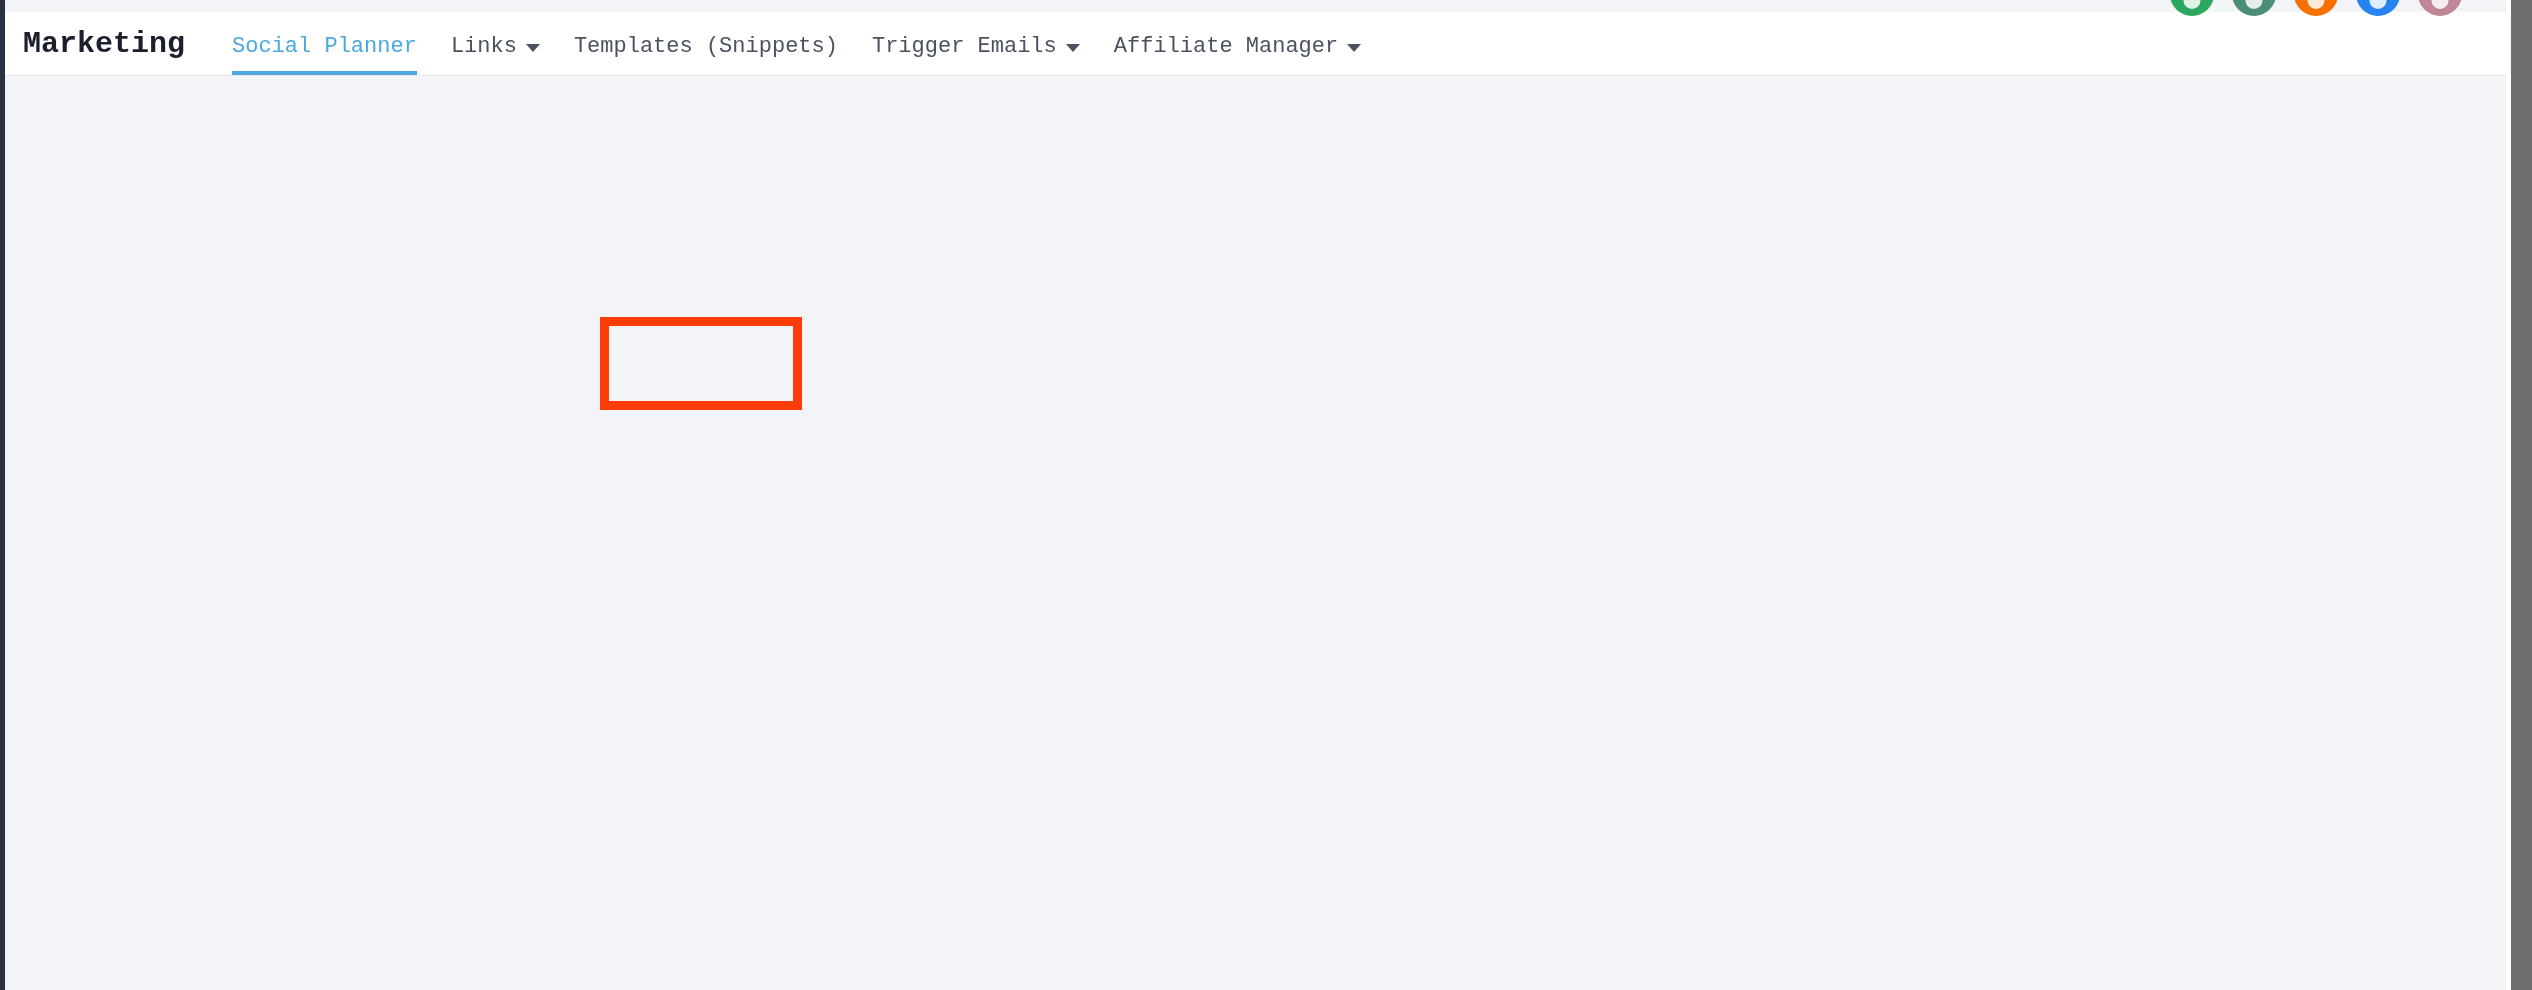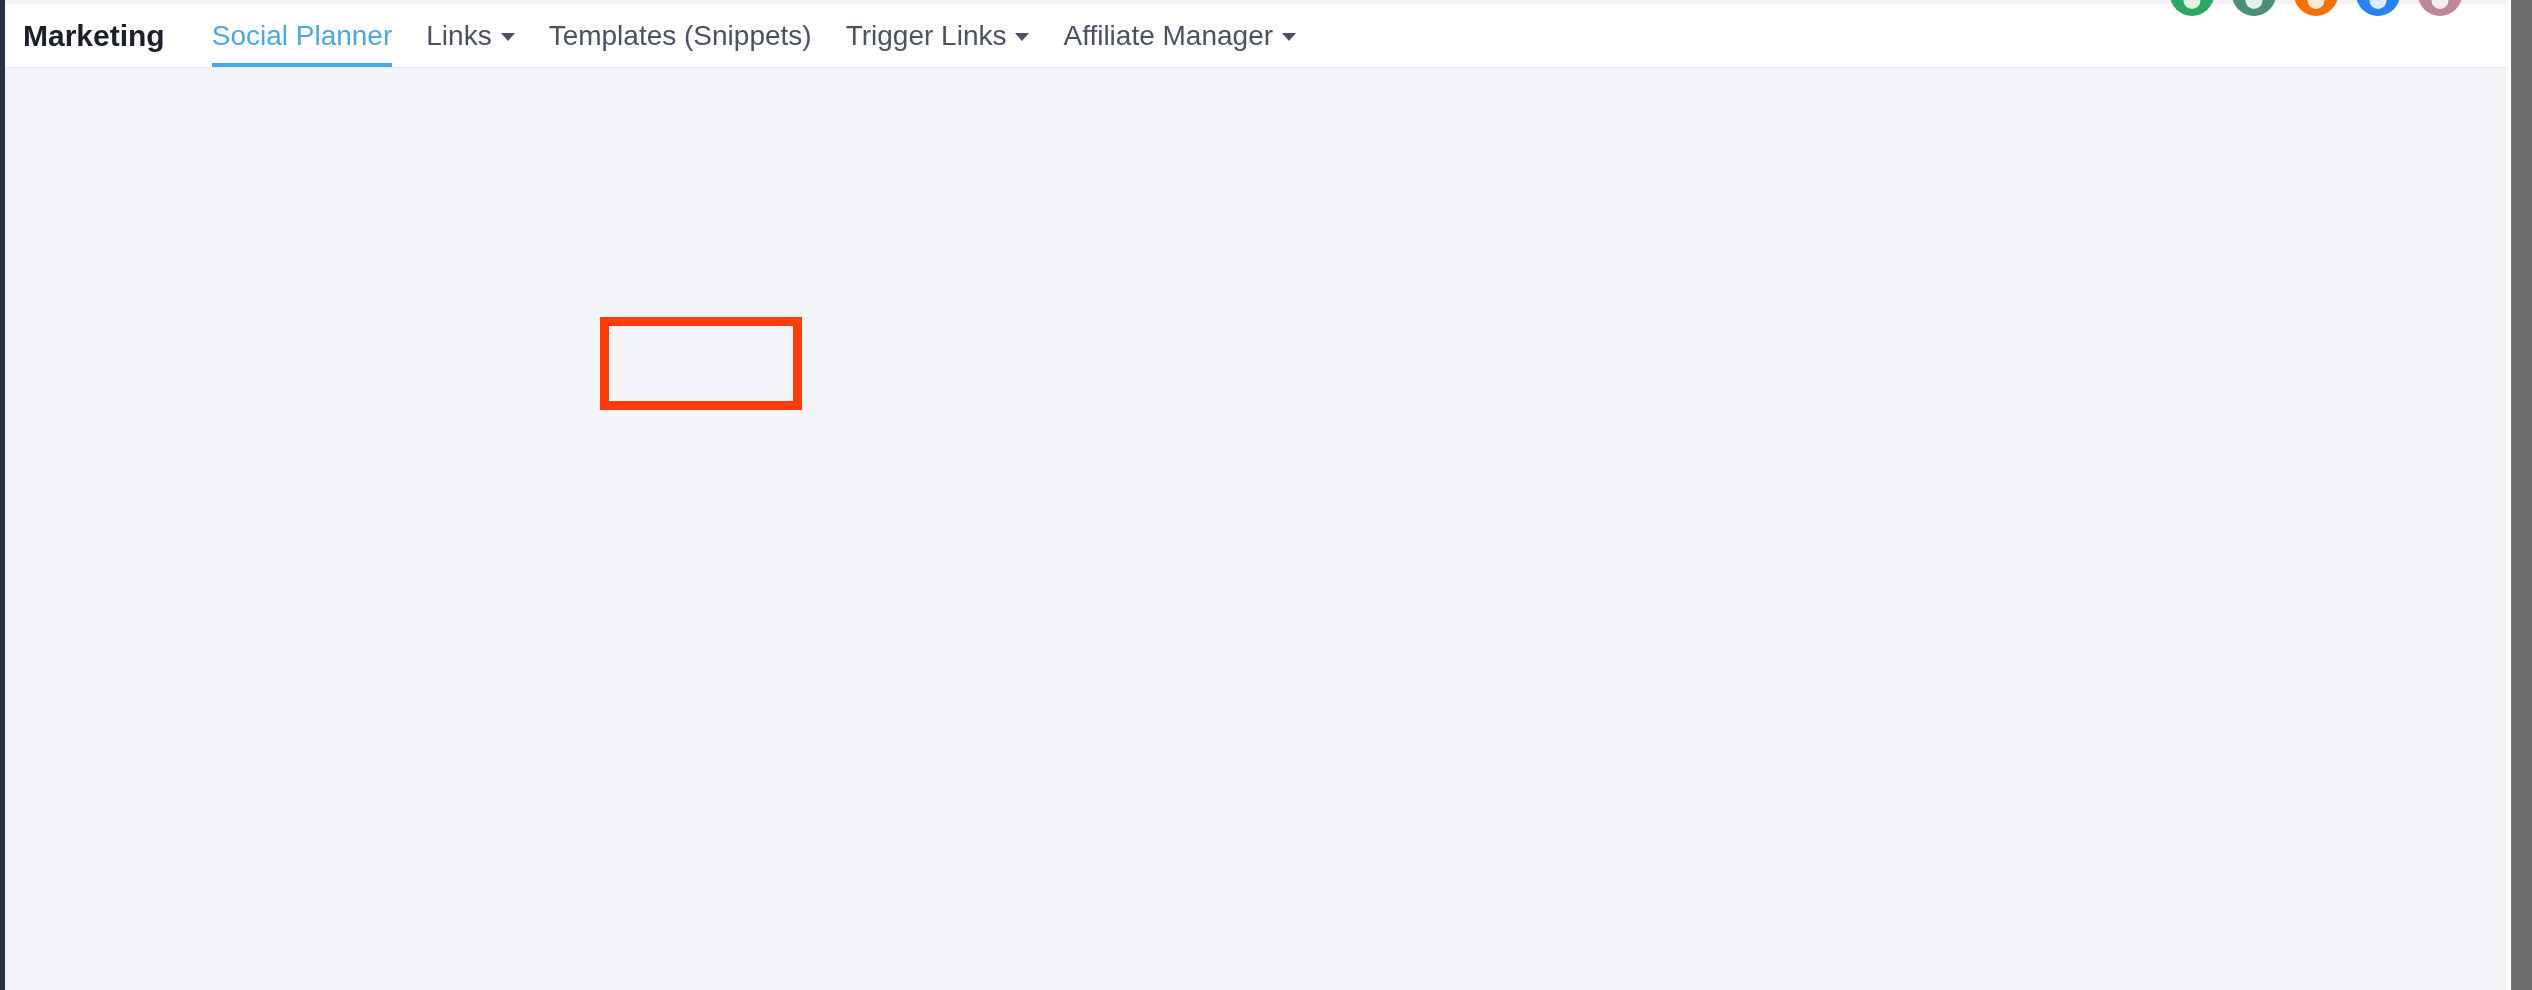--- a/index.html
+++ b/index.html
@@ -62,49 +62,50 @@
     left: 50%; top: 20px;
     transform: translateX(-50%);
     width: 17px; height: 17px;
     border-radius: 50%;
     background: rgba(255,255,255,.85);
   }
 
   
   #topnav {
     position: absolute;
-    left: 5px; top: 4px;
+    left: 5px; top: 12px;
     width: 2501px; height: 64px;
     background: #ffffff;
     border-bottom: 1px solid #e6e8ee;
     display: flex;
     align-items: flex-end;
     padding-left: 18px;
     z-index: 20;
+    font-family: Liberation Mono, monospace;
   }
   #topnav .brand {
     font-size: 30px;
     font-weight: 700;
     color: #1b1f2b;
     line-height: 1;
     padding-bottom: 16px;
     white-space: nowrap;
   }
   #topnav .navlist {
     display: flex;
     align-items: flex-end;
     margin-left: 30px;
     height: 100%;
   }
   #topnav .navitem {
     position: relative;
     display: flex;
     align-items: center;
     gap: 9px;
-    font-size: 28px;
+    font-size: 22px;
     color: #4a5160;
     padding: 0 17px 17px 17px;
     cursor: pointer;
     white-space: nowrap;
     line-height: 1;
   }
   #topnav .navitem.active { color: #4aa8e0; }
   #topnav .navitem.active::after {
     content: "";
     position: absolute;
@@ -315,21 +316,21 @@
       <span>Social Planner</span>
     </div>
     <div class="navitem">
       <span>Links</span>
       <span class="caret"></span>
     </div>
     <div class="navitem">
       <span>Templates (Snippets)</span>
     </div>
     <div class="navitem">
-      <span>Trigger Links</span>
+      <span>Trigger Emails</span>
       <span class="caret"></span>
     </div>
     <div class="navitem">
       <span>Affiliate Manager</span>
       <span class="caret"></span>
     </div>
   </div>
 </div>
 
 <div id="avatar-strip">

